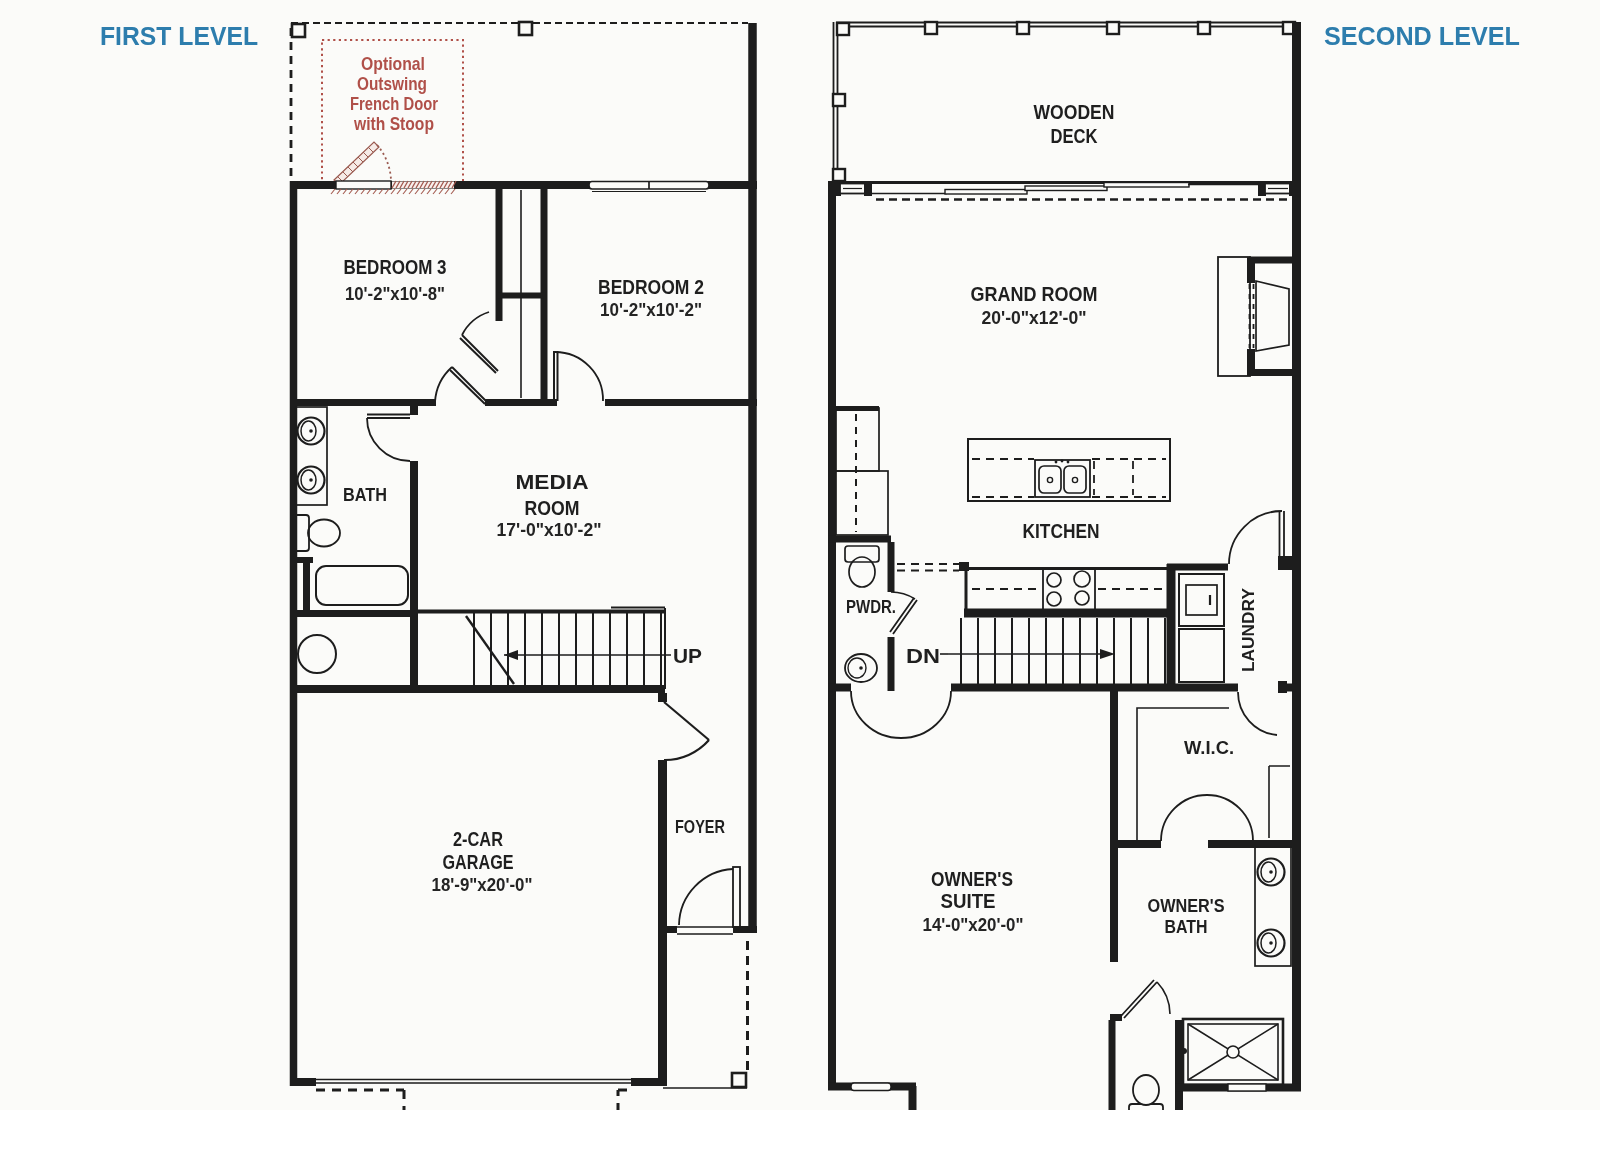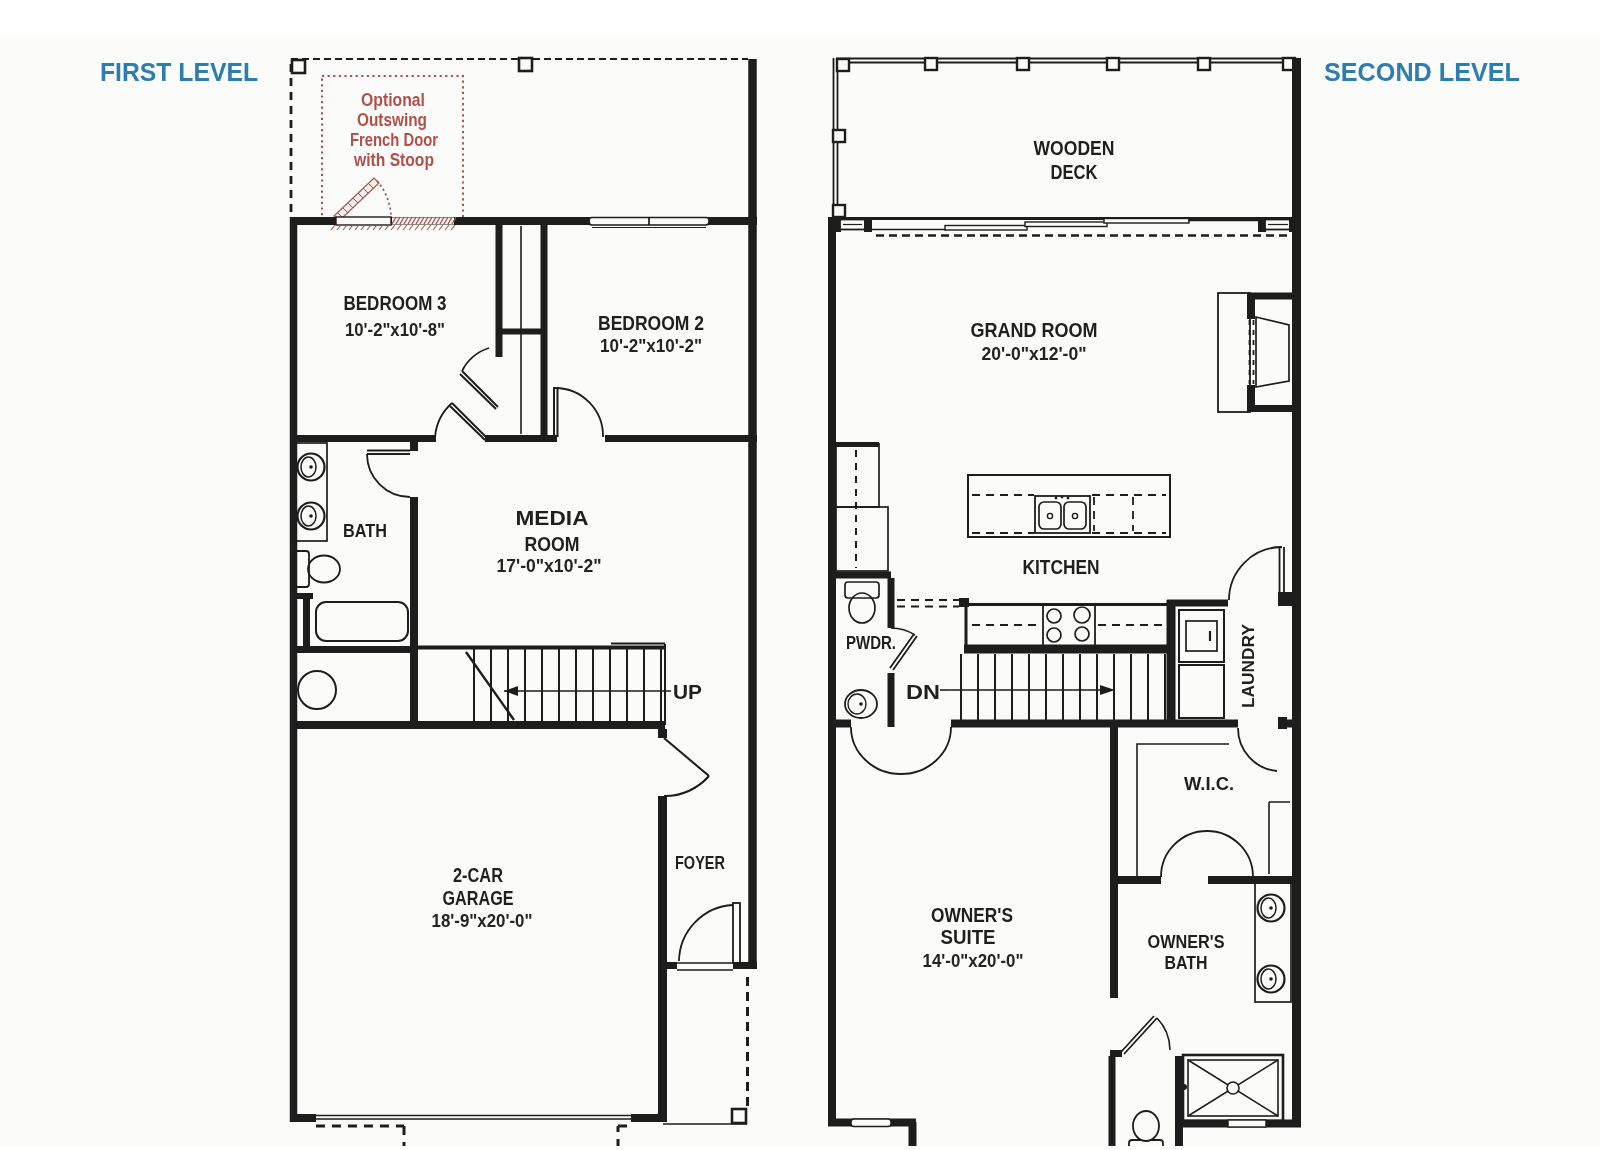--- a/index.html
+++ b/index.html
@@ -1,16 +1,16 @@
 <!DOCTYPE html>
 <html><head>
 <meta charset="utf-8">
 <style>
 html,body{margin:0;padding:0;background:#ffffff;}
-#page{position:relative;width:1600px;height:1110px;background:#eab308;overflow:hidden;font-family:"Liberation Sans", sans-serif;transform:translateZ(0);margin-top:36px;}
+#page{position:relative;width:1600px;height:1110px;background:#eab308;overflow:hidden;font-family:"Liberation Sans", sans-serif;transform:translateZ(0);}
 svg{position:absolute;left:0;top:0;filter:blur(0.3px);}
 text{-webkit-font-smoothing:antialiased;}
 .lbl{font-family:"Liberation Sans", sans-serif;font-weight:bold;fill:#1f1f1f;}
 .dim{font-family:"Liberation Sans", sans-serif;font-weight:bold;fill:#242424;}
 .ttl{font-family:"Liberation Sans", sans-serif;font-weight:bold;fill:#2d7dad;}
 .red{font-family:"Liberation Sans", sans-serif;font-weight:bold;fill:#b05049;}
 </style>
 </head>
 <body>
 <div id="page">

